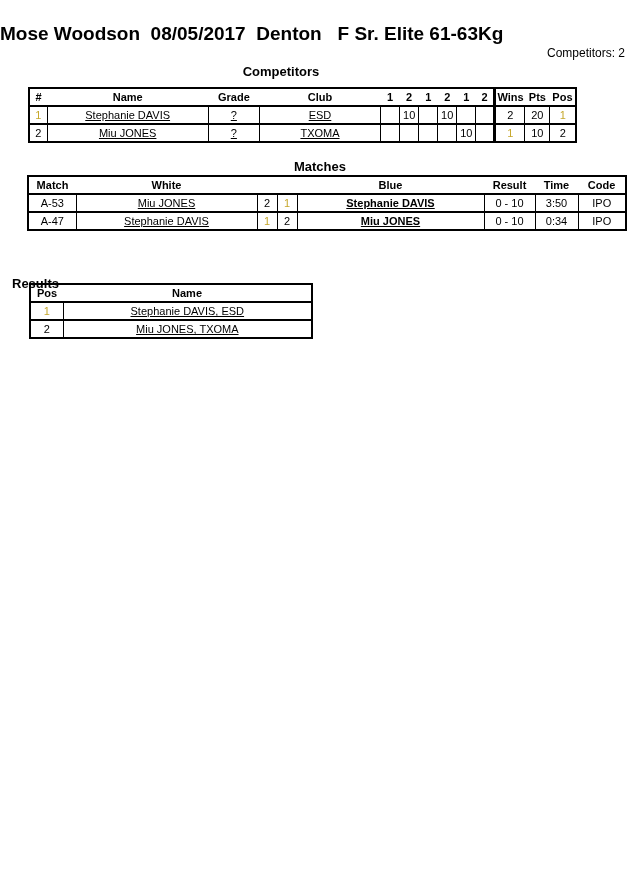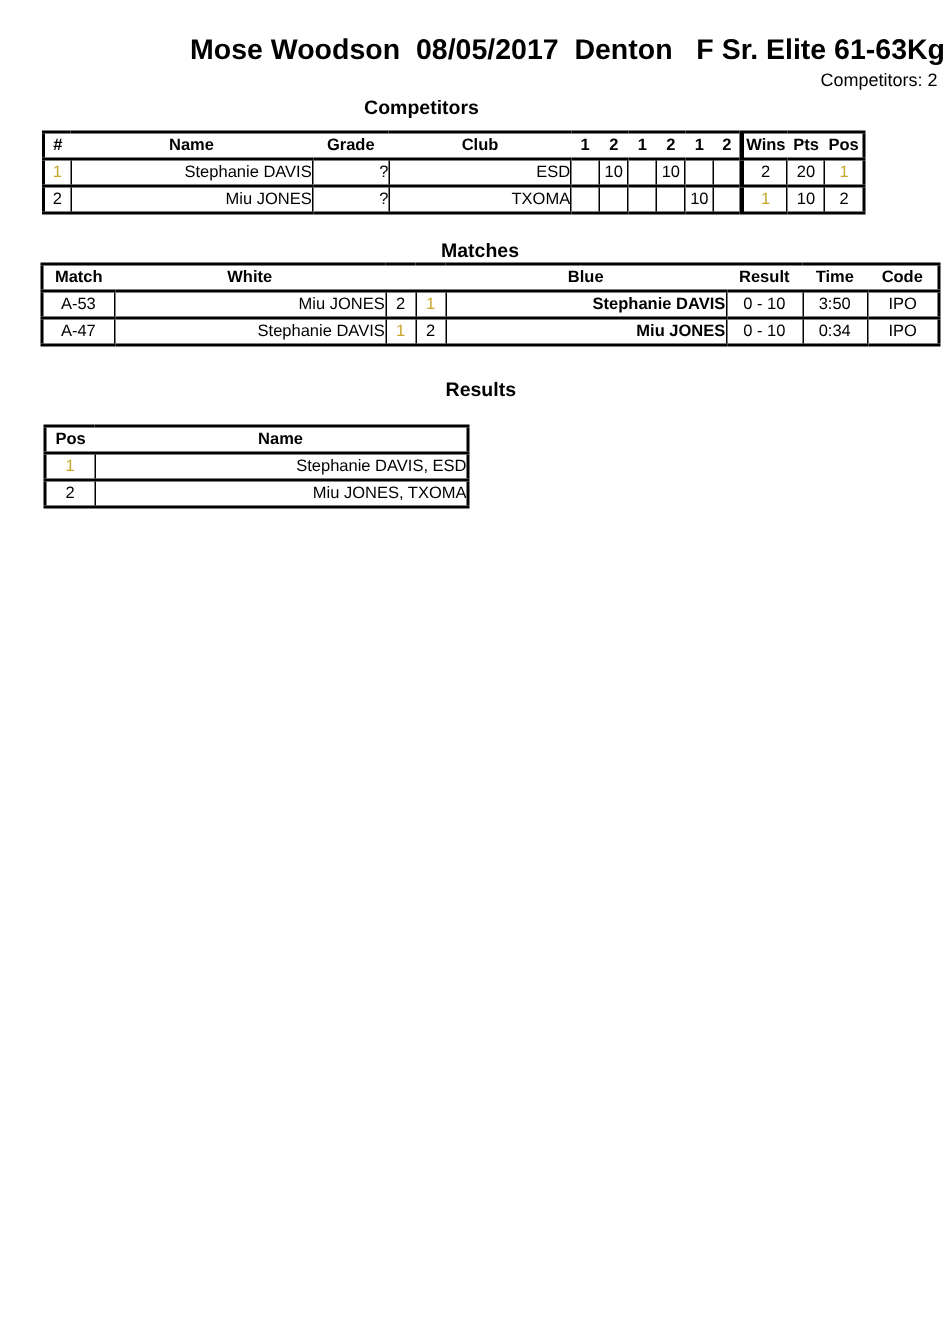--- a/index.html
+++ b/index.html
@@ -9,38 +9,38 @@
     height: 891px;
     background: #ffffff;
     font-family: "Liberation Sans", sans-serif;
     color: #000;
     overflow: hidden;
   }
   .main-title {
     position: absolute;
     top: 23px; left: 0;
     width: 630px;
-    text-align: right;
+    text-align: left;
     font-size: 19px;
     font-weight: bold;
     white-space: pre;
   }
   .competitors-count {
     position: absolute;
     top: 46px; right: 5px;
     font-size: 12px;
   }
   .section-title {
     position: absolute;
     font-size: 13px;
     font-weight: bold;
   }
   .t-competitors { top: 64px;  left: 0; width: 530px; text-align: center; margin-left: 16px; }
   .t-matches     { top: 159px; left: 0; width: 640px; text-align: center; }
-  .t-results     { top: 252px; left: 0; width: 344px; text-align: right; }
+  .t-results     { top: 276px; left: 0; width: 344px; text-align: left; padding-left: 12px; }
 
   table.tbl {
     position: absolute;
     border-collapse: collapse;
     table-layout: fixed;
     font-size: 11px;
     border: 2px solid #000;
   }
   .tbl td, .tbl th {
     border: 1px solid #000;
@@ -54,21 +54,21 @@
     line-height: 16px;
   }
   .tbl th {
     font-weight: bold;
     border-left-width: 0;
     border-right-width: 0;
     text-align: center;
   }
   .tbl .thick-left { border-left-width: 3px; }
   .c { text-align: center; }
-  .l { text-align: right; padding-left: 7px; }
+  .l { text-align: center; padding-left: 7px; text-decoration: underline; }
   .gold { color: var(--gold, #C6A72B); }
   .bold { font-weight: bold; }
 
   .competitors-table { left: 28px; top: 87px;  width: 549px; }
   .matches-table     { left: 27px; top: 175px; width: 553px; }
   .results-table     { left: 29px; top: 283px; width: 284px; }
 </style>
 </head>
 <body>
 

